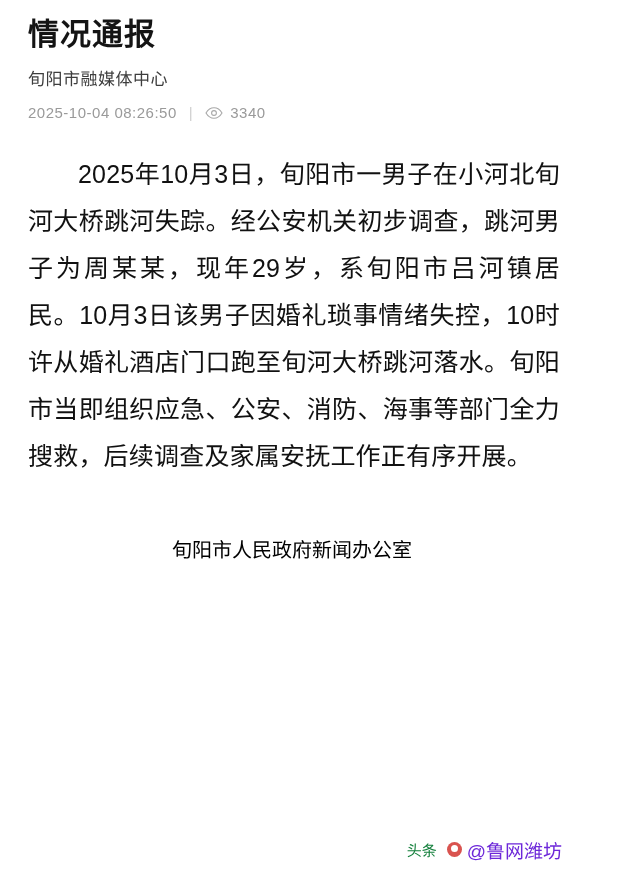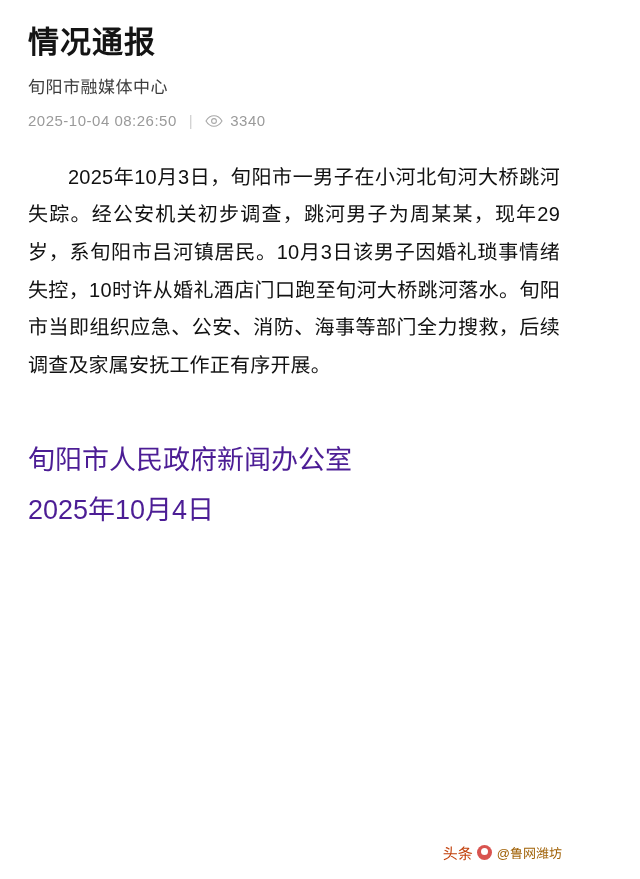--- a/index.html
+++ b/index.html
@@ -12,21 +12,21 @@
     height: 879px;
     font-family: "Liberation Sans", "DejaVu Sans", sans-serif;
     color: #1a1a1a;
     position: relative;
     overflow: hidden;
   }
   .page {
     width: 588px;
     height: 879px;
     box-sizing: border-box;
-    padding: 18px 28px 0 28px;
+    padding: 10px 28px 0 28px;
     position: relative;
     background: #fff;
   }
   .article-title {
     font-size: 31px;
     font-weight: bold;
     line-height: 1.25;
     letter-spacing: 1px;
     color: #141414;
     margin: 6px 0 0 0;
@@ -54,54 +54,54 @@
     height: 12px;
     margin-right: 7px;
     position: relative;
     top: 1px;
   }
   .views-count {
     color: #9a9a9a;
   }
   .body-text {
     margin-top: 30px;
-    font-size: 20px;
+    font-size: 25px;
     line-height: 1.88;
     color: #111111;
     text-align: justify;
     letter-spacing: 0.2px;
   }
   .body-text p {
     margin: 0;
     text-indent: 2em;
   }
   .body-text p + p {
     margin-top: 0;
   }
   .signature {
     margin-top: 52px;
-    font-size: 27px;
+    font-size: 20px;
     line-height: 1.85;
-    color: #4c1d95;
-    text-align: left;
+    color: #000000;
+    text-align: center;
     padding-right: 4px;
   }
   .footer-brand {
     position: absolute;
     right: 26px;
     bottom: 16px;
     display: flex;
     align-items: center;
     font-size: 15px;
     color: #4a4a4a;
   }
   .brand-tt {
-    color: #c2410c;
+    color: #15803d;
     font-size: 15px;
-    margin-right: 4px;
+    margin-right: 10px;
   }
   .brand-dot {
     width: 15px;
     height: 15px;
     border-radius: 50%;
     background: #d9534f;
     display: inline-block;
     margin-right: 5px;
     position: relative;
   }
@@ -109,22 +109,22 @@
     content: "";
     position: absolute;
     left: 4px;
     top: 3px;
     width: 7px;
     height: 7px;
     border-radius: 50%;
     background: #ffffff;
   }
   .brand-name {
-    color: #a16207;
-    font-size: 13px;
+    color: #6d28d9;
+    font-size: 19px;
     text-align: center;
   }
 </style>
 </head>
 <body>
 
 <div class="page">
 
   <h1 class="article-title">情况通报</h1>
 
@@ -141,21 +141,20 @@
     </span>
     <span class="views-count">3340</span>
   </div>
 
   <div class="body-text">
     <p>2025年10月3日，旬阳市一男子在小河北旬河大桥跳河失踪。经公安机关初步调查，跳河男子为周某某，现年29岁，系旬阳市吕河镇居民。10月3日该男子因婚礼琐事情绪失控，10时许从婚礼酒店门口跑至旬河大桥跳河落水。旬阳市当即组织应急、公安、消防、海事等部门全力搜救，后续调查及家属安抚工作正有序开展。</p>
   </div>
 
   <div class="signature">
     <div>旬阳市人民政府新闻办公室</div>
-    <div>2025年10月4日</div>
   </div>
 
   <div class="footer-brand">
     <span class="brand-tt">头条</span>
     <span class="brand-dot"></span>
     <span class="brand-name">@鲁网潍坊</span>
   </div>
 
 </div>
 

